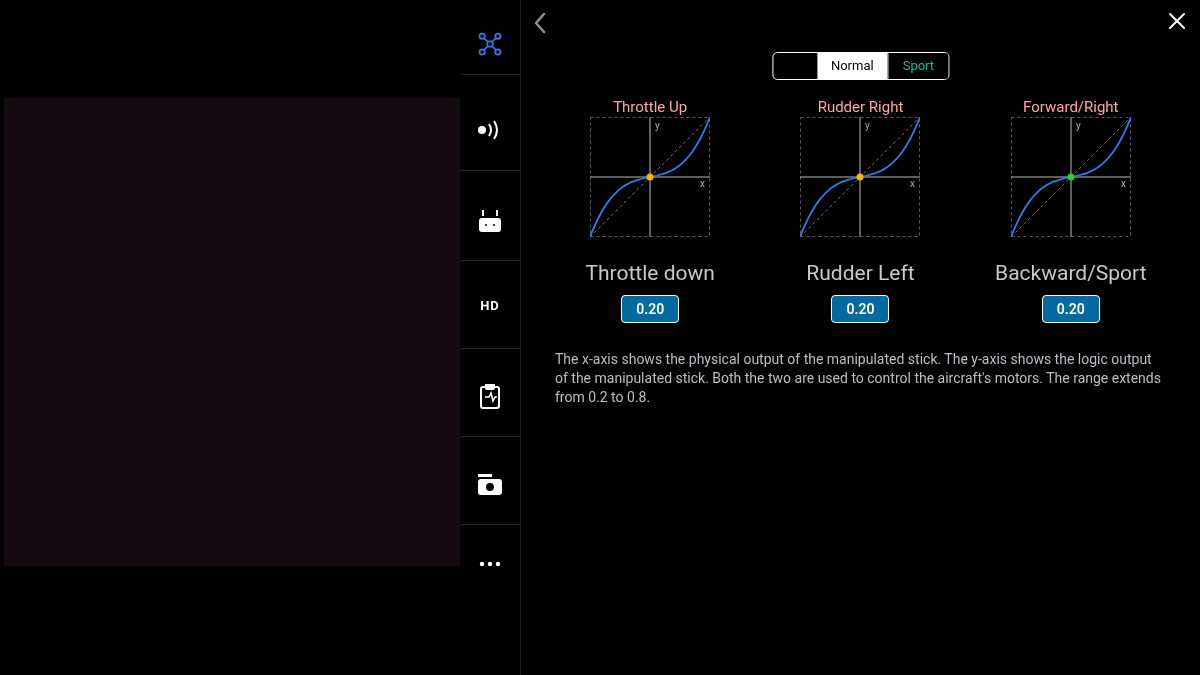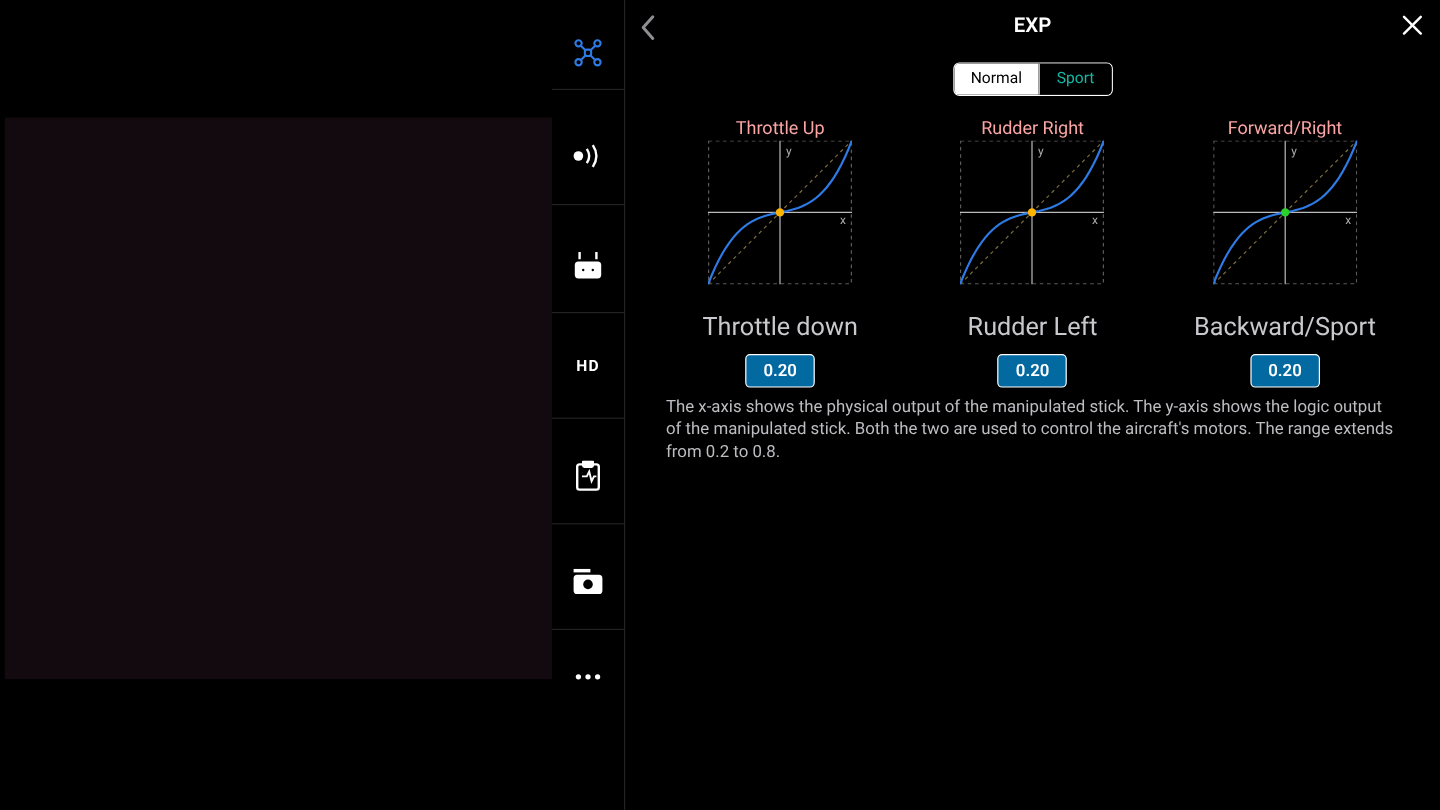--- a/index.html
+++ b/index.html
@@ -8,31 +8,31 @@
   .viewport{position:absolute;left:4px;top:98px;width:456px;height:468px;background:#120a0f;}
   .sidebar{flex:0 0 60px;height:675px;background:#000;position:relative;}
   .sidebar .sb-item{position:absolute;left:0;width:60px;text-align:center;color:#fff;}
   .sb-item svg{display:block;margin:0 auto;}
   .sb-divider{position:absolute;left:0;right:0;border-top:1px solid #222;}
   .panel{flex:1;height:675px;background:#000;position:relative;border-left:1px solid #222;}
   .panel-header{position:absolute;top:0;left:0;right:0;height:44px;}
   .back-chevron{position:absolute;left:12px;top:12px;color:#787880;cursor:pointer;}
   .panel-title{position:absolute;left:0;right:0;top:12px;text-align:center;font-size:17px;font-weight:600;}
   .close-x{position:absolute;right:14px;top:12px;color:#fff;cursor:pointer;}
-  .seg{position:absolute;top:52px;left:50%;transform:translateX(-50%);display:flex;border:1px solid #fff;border-radius:5px;overflow:hidden;height:26px;}
+  .seg{position:absolute;top:52px;left:50%;transform:translateX(-50%);display:flex;border:1px solid #fff;border-radius:5px;overflow:hidden;height:26px;padding-left:44px;}
   .seg-opt{padding:0 14px;font-size:13px;line-height:26px;cursor:pointer;background:#000;color:#14b8a6;}
   .seg-opt.active{background:#fff;color:#000;}
   .seg-opt+.seg-opt{border-left:1px solid #fff;}
   .curves-row{position:absolute;top:98px;left:24px;right:24px;display:flex;justify-content:space-around;}
   .curve-col{width:170px;text-align:center;}
   .top-label{font-size:15px;color:#fca5a5;margin-bottom:1px;font-weight:400;}
   .graph-wrap{width:120px;height:120px;margin:0 auto;position:relative;}
   .bot-label{font-size:21px;color:#c8c8cd;margin-top:24px;font-weight:400;}
   .val-box{display:inline-block;margin-top:10px;border:1px solid #fff;border-radius:4px;padding:5px 14px;font-size:14px;font-weight:600;color:#fff;background:#0369a1;cursor:text;}
-  .desc{position:absolute;top:330px;left:34px;right:34px;font-size:14px;line-height:1.35;color:#bdbdc2;}
+  .desc{position:absolute;top:350px;left:34px;right:34px;font-size:14px;line-height:1.35;color:#bdbdc2;}
 </style>
 </head>
 <body>
 
 <div class="app">
 
   <div class="left-pane">
     <div class="viewport"></div>
   </div>
 
@@ -103,21 +103,20 @@
   </div>
 
   <div class="panel">
 
     <div class="panel-header">
       <div class="back-chevron">
         <svg width="14" height="22" viewBox="0 0 14 22" fill="none" stroke="#8e8e93" stroke-width="2.5" stroke-linecap="round" stroke-linejoin="round">
             <polyline points="11,2 3,11 11,20"></polyline>
           </svg>
       </div>
-      <div class="panel-title">EXP</div>
       <div class="close-x">
         <svg width="18" height="18" viewBox="0 0 18 18" stroke="#fff" stroke-width="2" stroke-linecap="round">
             <line x1="2" y1="2" x2="16" y2="16"></line>
             <line x1="16" y1="2" x2="2" y2="16"></line>
           </svg>
       </div>
     </div>
 
     <div class="seg">
       <div class="seg-opt active">Normal</div>

